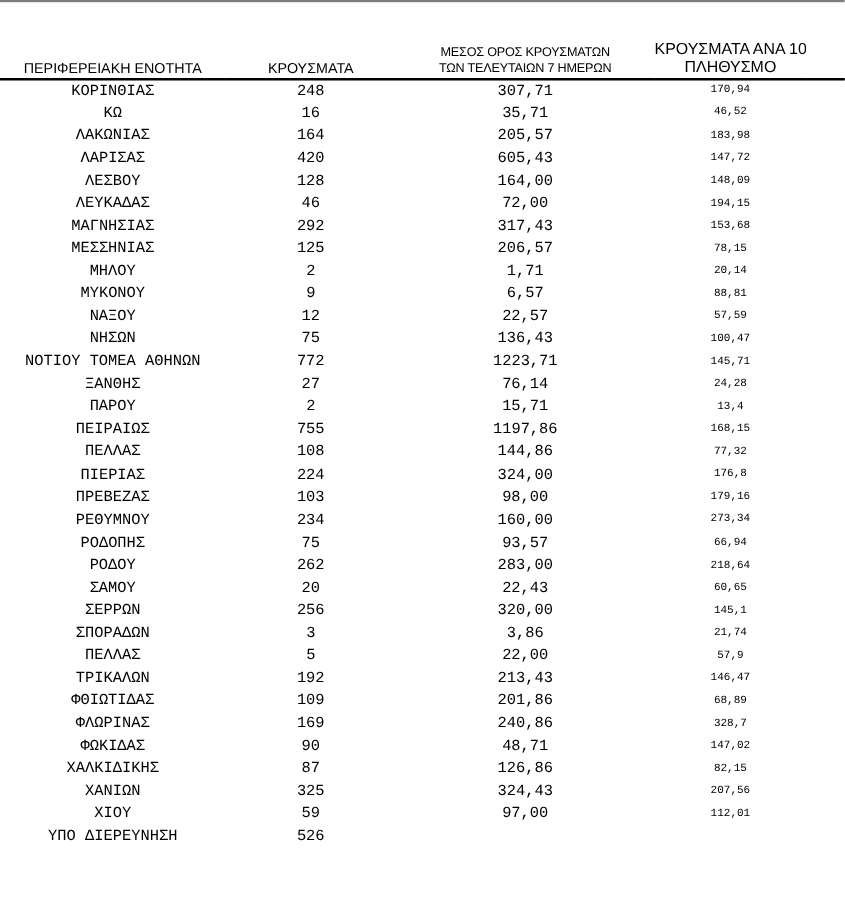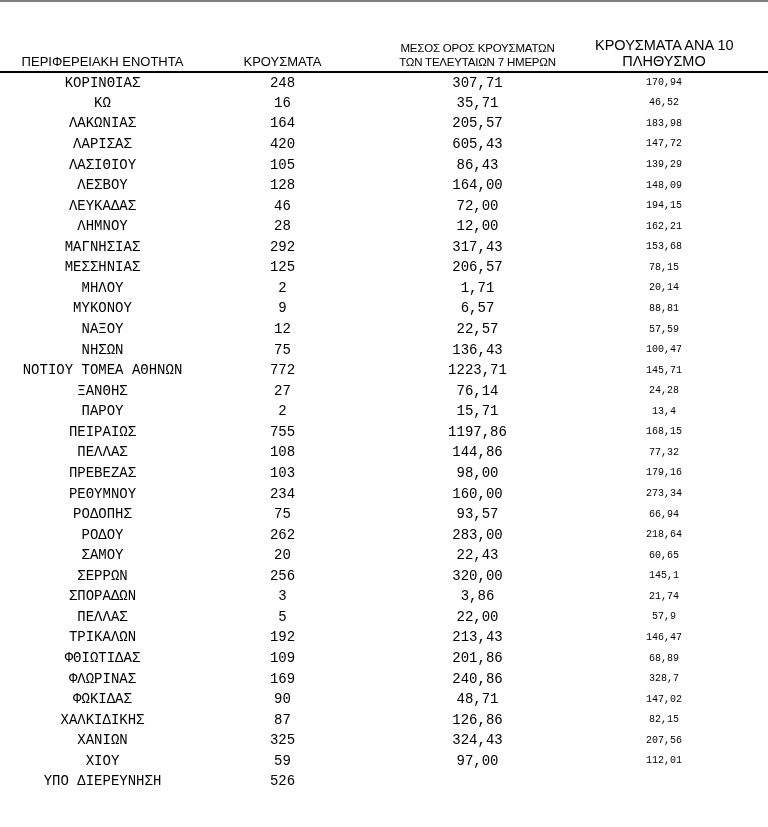--- a/index.html
+++ b/index.html
@@ -112,48 +112,34 @@
         <td class="c-spacer"></td>
       </tr>
       <tr>
         <td class="c-region">ΛΑΡΙΣΑΣ</td>
         <td class="c-cases">420</td>
         <td class="c-avg">605,43</td>
         <td class="c-per">147,72</td>
         <td class="c-spacer"></td>
       </tr>
       <tr>
-        <td class="c-region">ΛΑΣΙΘΙΟΥ</td>
-        <td class="c-cases">105</td>
-        <td class="c-avg">86,43</td>
-        <td class="c-per">139,29</td>
-        <td class="c-spacer"></td>
-      </tr>
-      <tr>
         <td class="c-region">ΛΕΣΒΟΥ</td>
         <td class="c-cases">128</td>
         <td class="c-avg">164,00</td>
         <td class="c-per">148,09</td>
         <td class="c-spacer"></td>
       </tr>
       <tr>
         <td class="c-region">ΛΕΥΚΑΔΑΣ</td>
         <td class="c-cases">46</td>
         <td class="c-avg">72,00</td>
         <td class="c-per">194,15</td>
         <td class="c-spacer"></td>
       </tr>
       <tr>
-        <td class="c-region">ΛΗΜΝΟΥ</td>
-        <td class="c-cases">28</td>
-        <td class="c-avg">12,00</td>
-        <td class="c-per">162,21</td>
-        <td class="c-spacer"></td>
-      </tr>
-      <tr>
         <td class="c-region">ΜΑΓΝΗΣΙΑΣ</td>
         <td class="c-cases">292</td>
         <td class="c-avg">317,43</td>
         <td class="c-per">153,68</td>
         <td class="c-spacer"></td>
       </tr>
       <tr>
         <td class="c-region">ΜΕΣΣΗΝΙΑΣ</td>
         <td class="c-cases">125</td>
         <td class="c-avg">206,57</td>
@@ -217,20 +203,27 @@
         <td class="c-spacer"></td>
       </tr>
       <tr>
         <td class="c-region">ΠΕΛΛΑΣ</td>
         <td class="c-cases">108</td>
         <td class="c-avg">144,86</td>
         <td class="c-per">77,32</td>
         <td class="c-spacer"></td>
       </tr>
       <tr>
+        <td class="c-region">ΠΙΕΡΙΑΣ</td>
+        <td class="c-cases">224</td>
+        <td class="c-avg">324,00</td>
+        <td class="c-per">176,8</td>
+        <td class="c-spacer"></td>
+      </tr>
+      <tr>
         <td class="c-region">ΠΡΕΒΕΖΑΣ</td>
         <td class="c-cases">103</td>
         <td class="c-avg">98,00</td>
         <td class="c-per">179,16</td>
         <td class="c-spacer"></td>
       </tr>
       <tr>
         <td class="c-region">ΡΕΘΥΜΝΟΥ</td>
         <td class="c-cases">234</td>
         <td class="c-avg">160,00</td>

